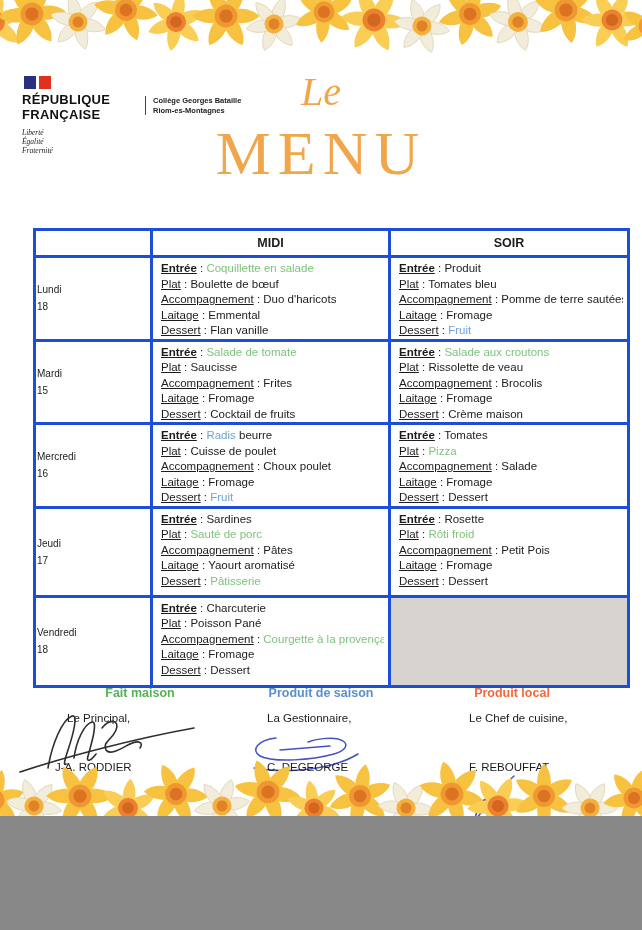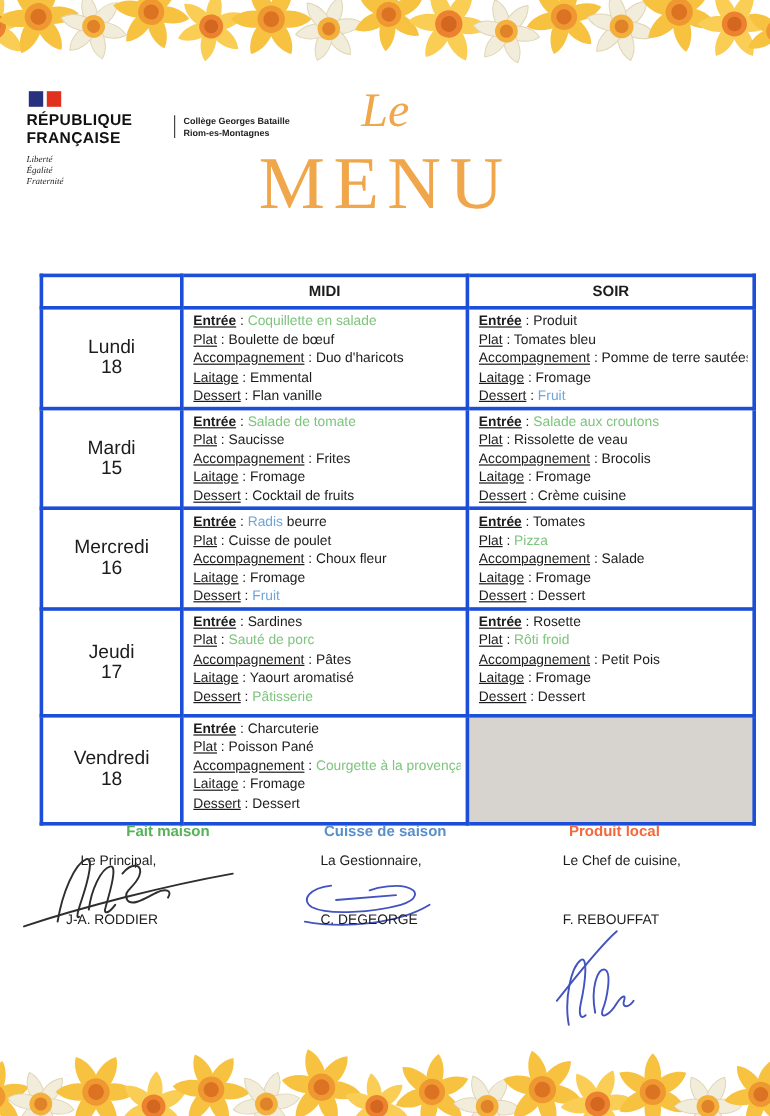--- a/index.html
+++ b/index.html
@@ -1,16 +1,16 @@
 <!DOCTYPE html>
 <html><head>
 <meta charset="utf-8">
 <style>
   html,body{margin:0;padding:0;background:#888;}
-  #page{position:relative;width:642px;height:930px;background:#ffffff;margin:0 auto;
+  #page{position:relative;width:642px;height:816px;background:#ffffff;margin:0 auto;
         font-family:"Liberation Sans",sans-serif;color:#1c1c1c;overflow:hidden;}
 
   
   .border-top{position:absolute;top:0;left:0;}
   .border-bottom{position:absolute;bottom:0;left:0;}
 
   
   .gov{position:absolute;left:22px;top:76px;width:100px;}
   .flag{display:flex;gap:3px;margin-left:2px;margin-bottom:4px;}
   .flag .b{width:12px;height:13px;background:#27317d;}
@@ -33,21 +33,21 @@
   table.menu{position:absolute;left:33px;top:228px;width:594px;
       border-collapse:collapse;table-layout:fixed;}
   table.menu col.c-day{width:117px;} table.menu col.c-midi{width:238px;} table.menu col.c-soir{width:239px;}
   table.menu th,table.menu td{border:3px solid #1d4ed8;}
   table.menu th{height:24px;font-size:12.5px;font-weight:bold;text-align:center;padding:0;}
   .menu-cell{vertical-align:top;padding:3px 4px 0 8px;font-size:11.5px;line-height:15.5px;}
   .menu-cell.gray{background:#d7d3ce;}
   .menu-line{white-space:nowrap;overflow:hidden;}
   .menu-label{text-decoration:underline;}
   .menu-label.bold{font-weight:bold;}
-  .day-cell{text-align:center;vertical-align:middle;font-size:16px;line-height:17px;}
+  .day-cell{text-align:left;vertical-align:middle;font-size:10px;line-height:17px;}
   tr.r0{height:82px;} tr.r1{height:83px;} tr.r2{height:79px;} tr.r3{height:89px;} tr.r4{height:90px;}
 
   
   .legend-item{position:absolute;top:686px;transform:translateX(-50%);
       font-size:12.5px;font-weight:bold;}
   .lg0{left:140px;} .lg1{left:321px;} .lg2{left:512px;}
 
   
   .sig-role{position:absolute;top:712px;font-size:11.5px;color:#1c1c1c;}
   .sig-name{position:absolute;top:761px;font-size:11.5px;color:#1c1c1c;}
@@ -173,32 +173,32 @@
             <div class="menu-line"><span class="menu-label">Plat</span> : <span class="part" style="color: rgb(28, 28, 28);">Saucisse</span></div>
             <div class="menu-line"><span class="menu-label">Accompagnement</span> : <span class="part" style="color: rgb(28, 28, 28);">Frites</span></div>
             <div class="menu-line"><span class="menu-label">Laitage</span> : <span class="part" style="color: rgb(28, 28, 28);">Fromage</span></div>
             <div class="menu-line"><span class="menu-label">Dessert</span> : <span class="part" style="color: rgb(28, 28, 28);">Cocktail de fruits</span></div>
           </td>
           <td class="menu-cell">
             <div class="menu-line"><span class="menu-label bold">Entrée</span> : <span class="part" style="color: rgb(125, 196, 125);">Salade aux croutons</span></div>
             <div class="menu-line"><span class="menu-label">Plat</span> : <span class="part" style="color: rgb(28, 28, 28);">Rissolette de veau</span></div>
             <div class="menu-line"><span class="menu-label">Accompagnement</span> : <span class="part" style="color: rgb(28, 28, 28);">Brocolis</span></div>
             <div class="menu-line"><span class="menu-label">Laitage</span> : <span class="part" style="color: rgb(28, 28, 28);">Fromage</span></div>
-            <div class="menu-line"><span class="menu-label">Dessert</span> : <span class="part" style="color: rgb(28, 28, 28);">Crème cuisine</span></div>
+            <div class="menu-line"><span class="menu-label">Dessert</span> : <span class="part" style="color: rgb(28, 28, 28);">Crème maison</span></div>
           </td>
         </tr>
         <tr class="r2">
           <td class="day-cell">
             <div>Mercredi</div>
             <div>16</div>
           </td>
           <td class="menu-cell">
             <div class="menu-line"><span class="menu-label bold">Entrée</span> : <span class="part" style="color: rgb(111, 164, 216);">Radis</span><span class="part" style="color: rgb(28, 28, 28);"> beurre</span></div>
             <div class="menu-line"><span class="menu-label">Plat</span> : <span class="part" style="color: rgb(28, 28, 28);">Cuisse de poulet</span></div>
-            <div class="menu-line"><span class="menu-label">Accompagnement</span> : <span class="part" style="color: rgb(28, 28, 28);">Choux fleur</span></div>
+            <div class="menu-line"><span class="menu-label">Accompagnement</span> : <span class="part" style="color: rgb(28, 28, 28);">Choux poulet</span></div>
             <div class="menu-line"><span class="menu-label">Laitage</span> : <span class="part" style="color: rgb(28, 28, 28);">Fromage</span></div>
             <div class="menu-line"><span class="menu-label">Dessert</span> : <span class="part" style="color: rgb(111, 164, 216);">Fruit</span></div>
           </td>
           <td class="menu-cell">
             <div class="menu-line"><span class="menu-label bold">Entrée</span> : <span class="part" style="color: rgb(28, 28, 28);">Tomates</span></div>
             <div class="menu-line"><span class="menu-label">Plat</span> : <span class="part" style="color: rgb(125, 196, 125);">Pizza</span></div>
             <div class="menu-line"><span class="menu-label">Accompagnement</span> : <span class="part" style="color: rgb(28, 28, 28);">Salade</span></div>
             <div class="menu-line"><span class="menu-label">Laitage</span> : <span class="part" style="color: rgb(28, 28, 28);">Fromage</span></div>
             <div class="menu-line"><span class="menu-label">Dessert</span> : <span class="part" style="color: rgb(28, 28, 28);">Dessert</span></div>
           </td>
@@ -234,21 +234,21 @@
             <div class="menu-line"><span class="menu-label">Accompagnement</span> : <span class="part" style="color: rgb(125, 196, 125);">Courgette à la provençale</span></div>
             <div class="menu-line"><span class="menu-label">Laitage</span> : <span class="part" style="color: rgb(28, 28, 28);">Fromage</span></div>
             <div class="menu-line"><span class="menu-label">Dessert</span> : <span class="part" style="color: rgb(28, 28, 28);">Dessert</span></div>
           </td>
           <td class="menu-cell gray"></td>
         </tr>
       </tbody>
   </table>
 
   <span class="legend-item lg0" style="color: rgb(85, 178, 87);">Fait maison</span>
-  <span class="legend-item lg1" style="color: rgb(91, 143, 201);">Cuisse de saison</span>
+  <span class="legend-item lg1" style="color: rgb(91, 143, 201);">Produit de saison</span>
   <span class="legend-item lg2" style="color: rgb(244, 105, 59);">Produit local</span>
 
   <span class="sig-role role0">Le Principal,</span>
   <span class="sig-role role1">La Gestionnaire,</span>
   <span class="sig-role role2">Le Chef de cuisine,</span>
 
   <svg class="sigA" width="180" height="80" viewBox="0 0 180 80" fill="none" stroke="#2e2e2e" stroke-width="1.6" stroke-linecap="round">
     <path d="M2 74 C50 58 120 40 176 30"></path>
     <path d="M30 70 C34 46 44 22 54 18 C60 16 56 34 50 52 C47 61 45 68 48 66"></path>
     <path d="M56 60 C58 44 66 26 74 24 C80 23 74 44 70 58 C68 64 72 64 78 56"></path>

